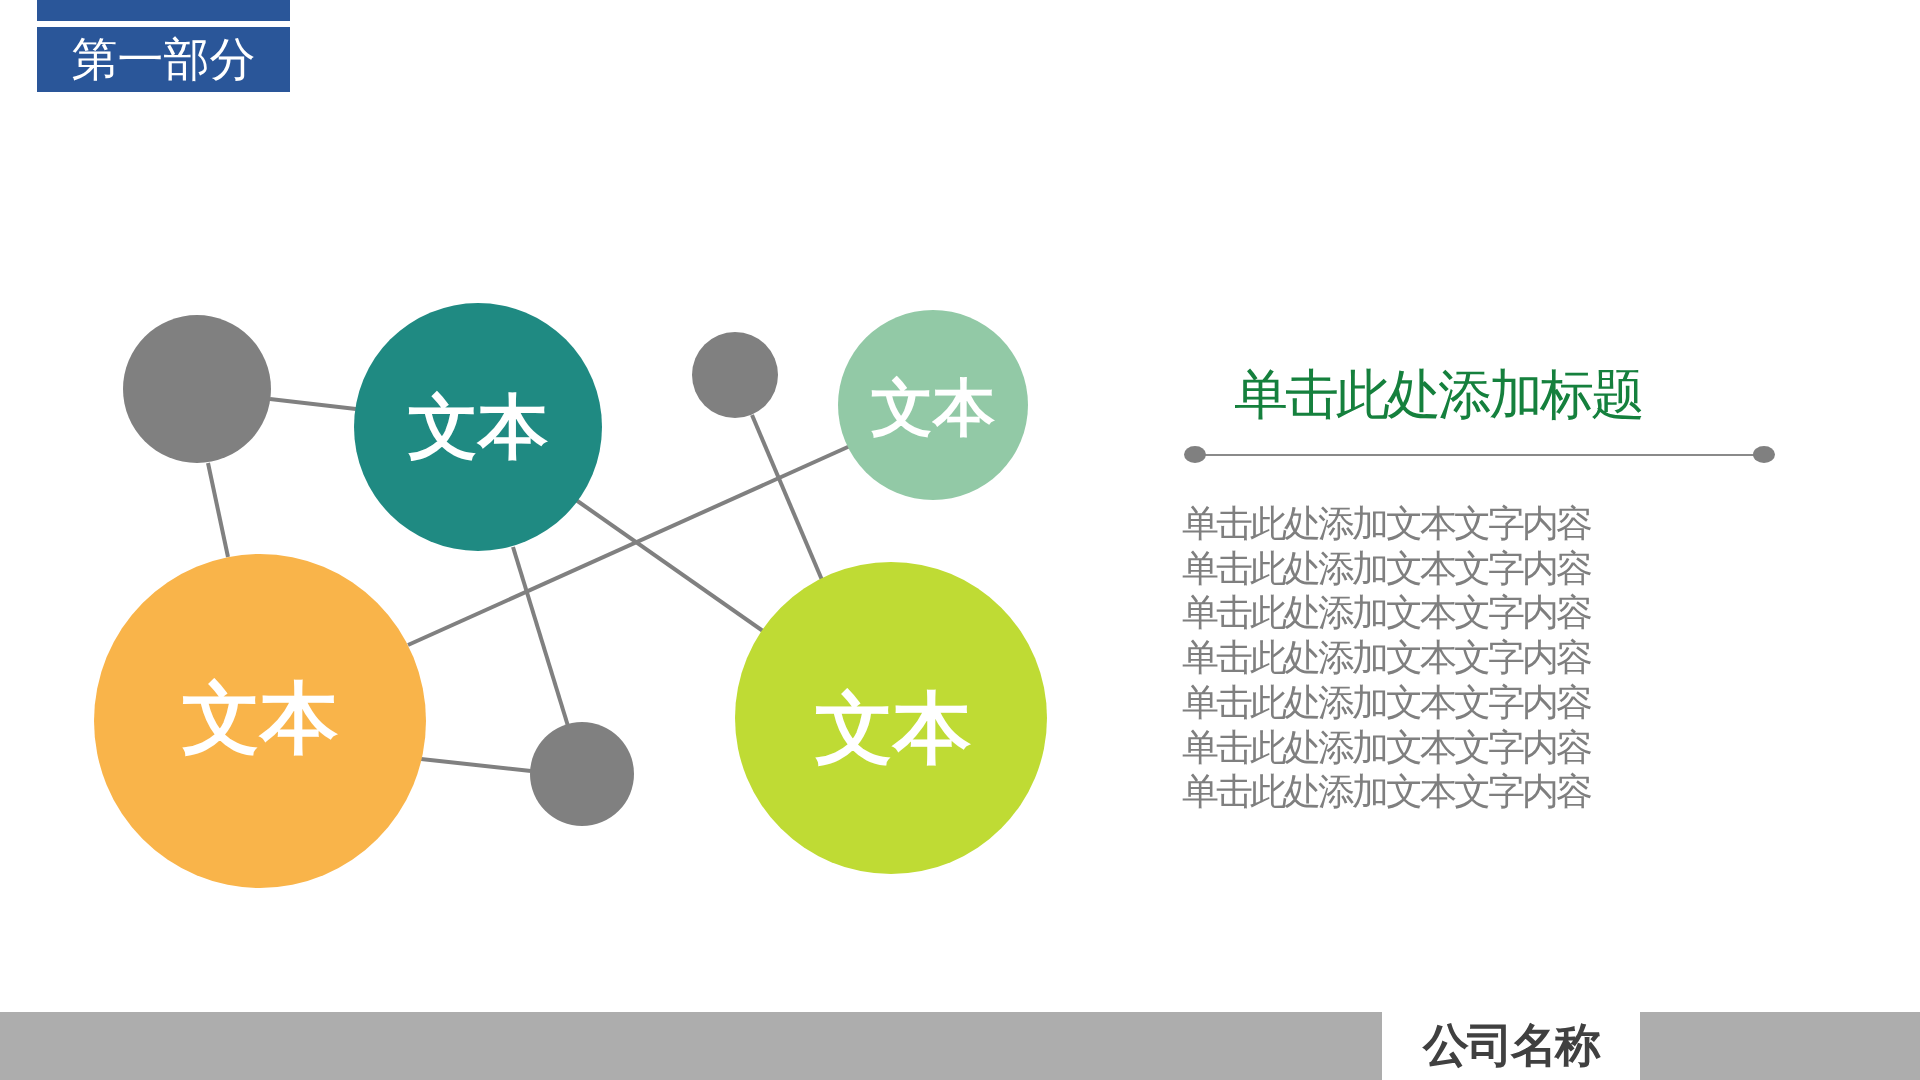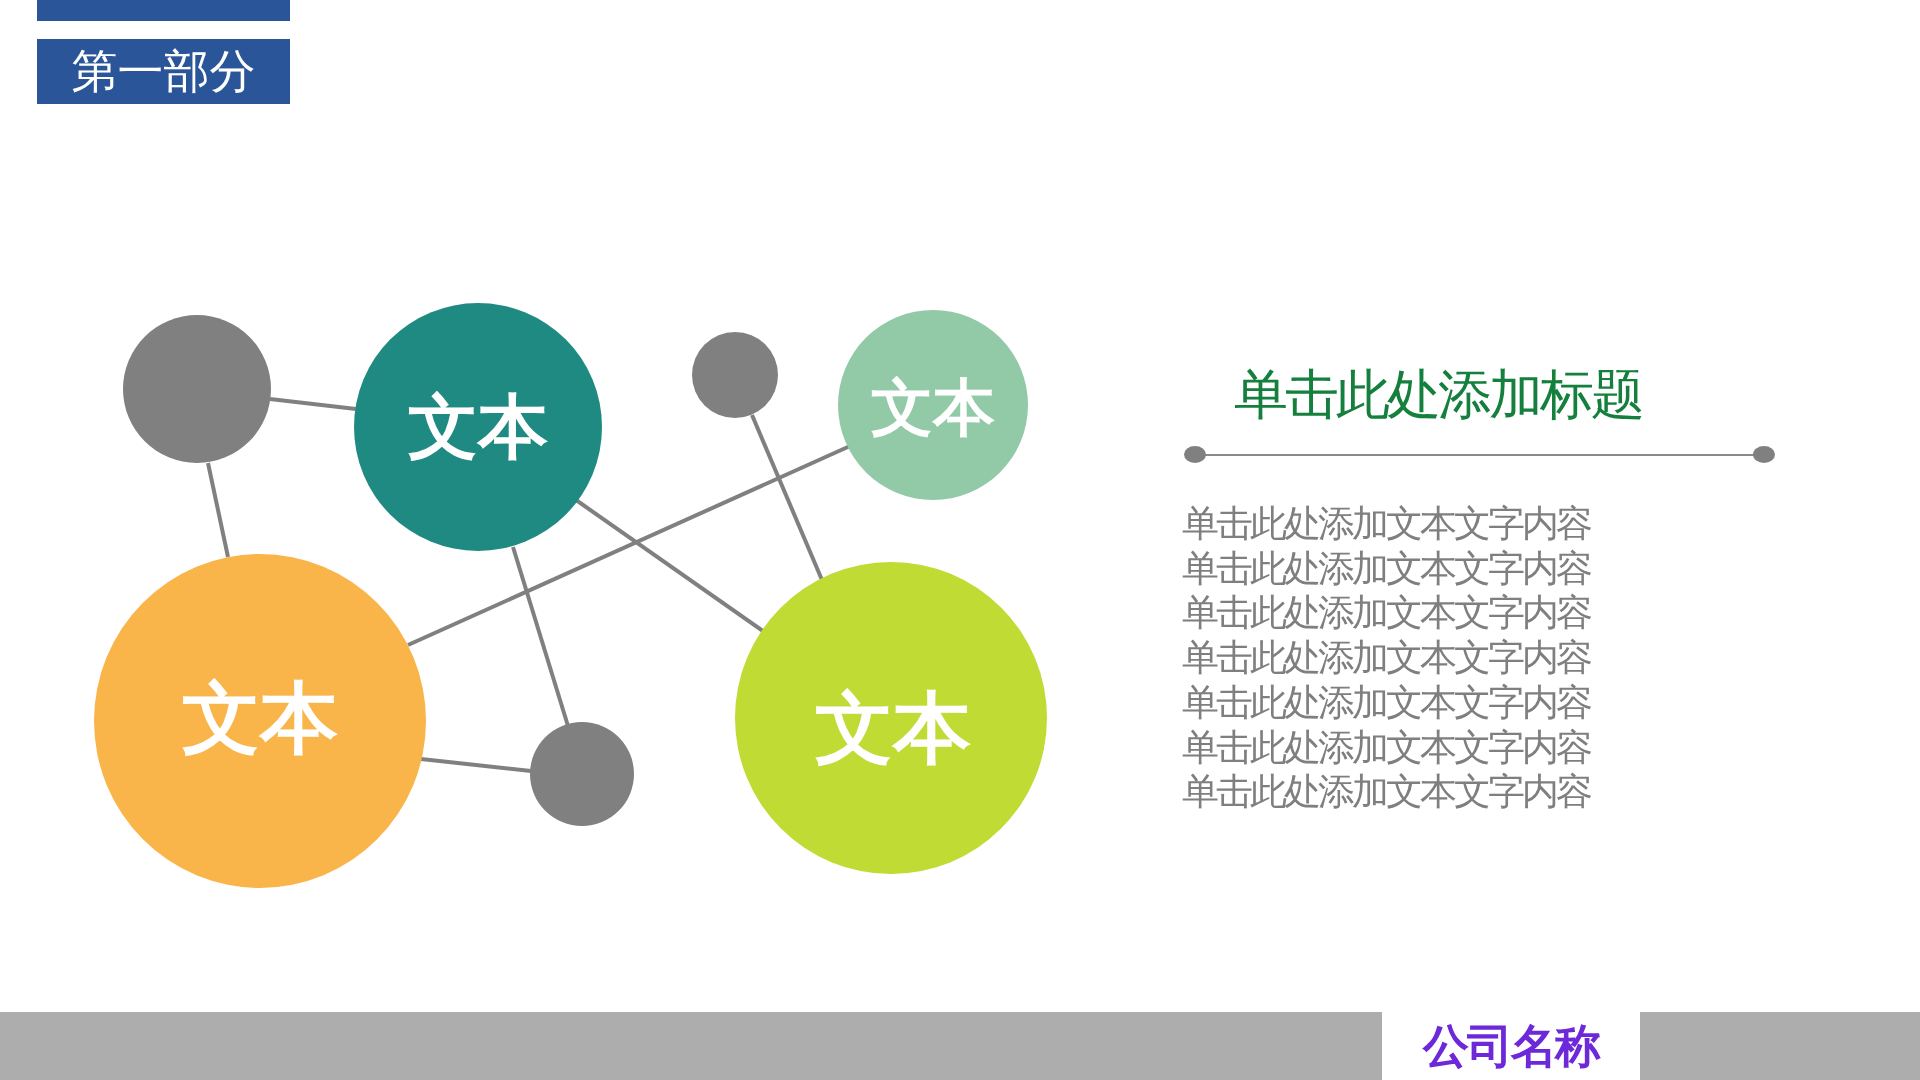--- a/index.html
+++ b/index.html
@@ -1,30 +1,30 @@
 <!DOCTYPE html>
 <html><head>
 <meta charset="utf-8">
 <style>
   html, body { margin: 0; padding: 0; }
   body { width: 1920px; height: 1080px; position: relative; overflow: hidden; background: #ffffff; font-family: "DejaVu Sans", "Liberation Sans", sans-serif; }
   .top-bar { position: absolute; left: 37px; top: 0; width: 253px; height: 21px; background: #2a5699; }
-  .section-label { position: absolute; left: 37px; top: 39px; width: 253px; height: 65px; background: #2a5699; color: #fff; font-size: 46px; line-height: 65px; text-align: center; letter-spacing: 0px; }
+  .section-label { position: absolute; left: 37px; top: 27px; width: 253px; height: 65px; background: #2a5699; color: #fff; font-size: 46px; line-height: 65px; text-align: center; letter-spacing: 0px; }
   .diagram { position: absolute; left: 0; top: 0; width: 1920px; height: 1080px; }
   .node-label { font-weight: bold; fill: #ffffff; text-anchor: middle; dominant-baseline: central; font-family: "DejaVu Sans", "Liberation Sans", sans-serif; }
   .title { position: absolute; left: 1234px; top: 360px; font-size: 54px; color: #15803d; white-space: nowrap; line-height: 70px; letter-spacing: -3px; }
   .divider { position: absolute; left: 1195px; top: 454px; width: 568px; height: 2px; background: #8a8a8a; }
   .dot { position: absolute; width: 22px; height: 17px; border-radius: 50%; background: #808080; top: 446px; }
   .dot.left { left: 1184px; }
   .dot.right { left: 1753px; }
   .body-text { position: absolute; left: 1182px; top: 502px; font-size: 37px; line-height: 44.7px; color: #7f7f7f; white-space: nowrap; letter-spacing: -3px; text-align: center; }
   .body-line { display: block; }
   .footer-bar { position: absolute; left: 0; top: 1012px; width: 1920px; height: 68px; background: #adadad; }
   .footer-gap { position: absolute; left: 1382px; top: 1012px; width: 258px; height: 68px; background: #ffffff; }
-  .company { position: absolute; left: 1382px; top: 1012px; width: 258px; height: 68px; line-height: 68px; text-align: center; font-size: 46px; font-weight: bold; color: #6d28d9; letter-spacing: -2px; }
+  .company { position: absolute; left: 1382px; top: 1012px; width: 258px; height: 68px; line-height: 68px; text-align: center; font-size: 46px; font-weight: bold; color: #404040; letter-spacing: -2px; font-family: Liberation Serif, serif; }
 </style>
 </head>
 <body>
 
 <div class="top-bar"></div>
 <div class="section-label">第一部分</div>
 
 <svg class="diagram" width="1920" height="1080" viewBox="0 0 1920 1080">
   <g stroke="#808080" stroke-width="4" fill="none">
     <line x1="270" y1="399" x2="356" y2="409"></line>

